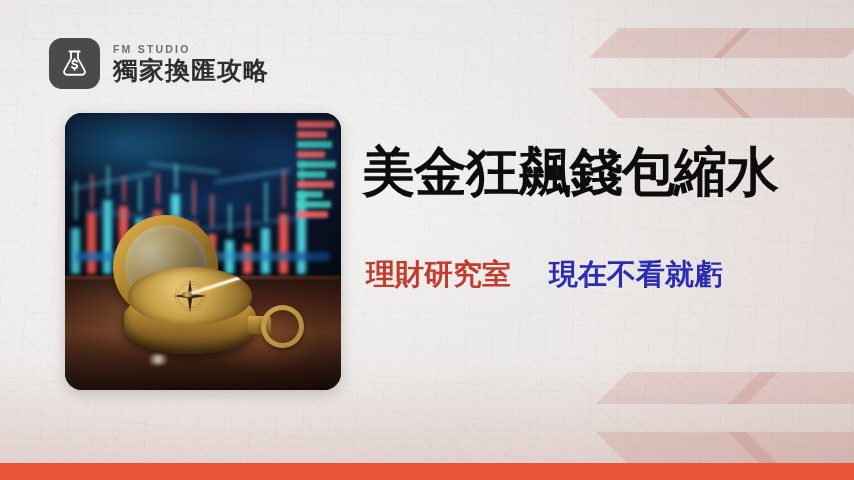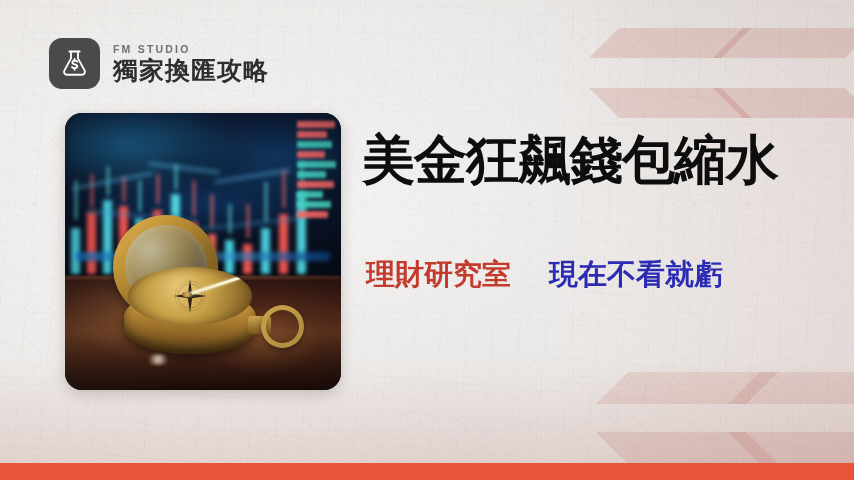--- a/index.html
+++ b/index.html
@@ -268,21 +268,21 @@
   }
 
   .photo-shade {
     position:absolute; inset:0;
     background:radial-gradient(ellipse at 50% 45%, rgba(0,0,0,0) 45%, rgba(0,0,0,.30) 100%);
   }
 
   
   .headline {
     position:absolute;
-    left:362px; top:132px;
+    left:362px; top:144px;
     width:470px;
   }
   .headline-text {
     font-family:"DejaVu Sans", sans-serif;
     font-size:53px;
     font-weight:700;
     color:#0d0d0d;
     letter-spacing:-1px;
     line-height:1.06;
     white-space:nowrap;

